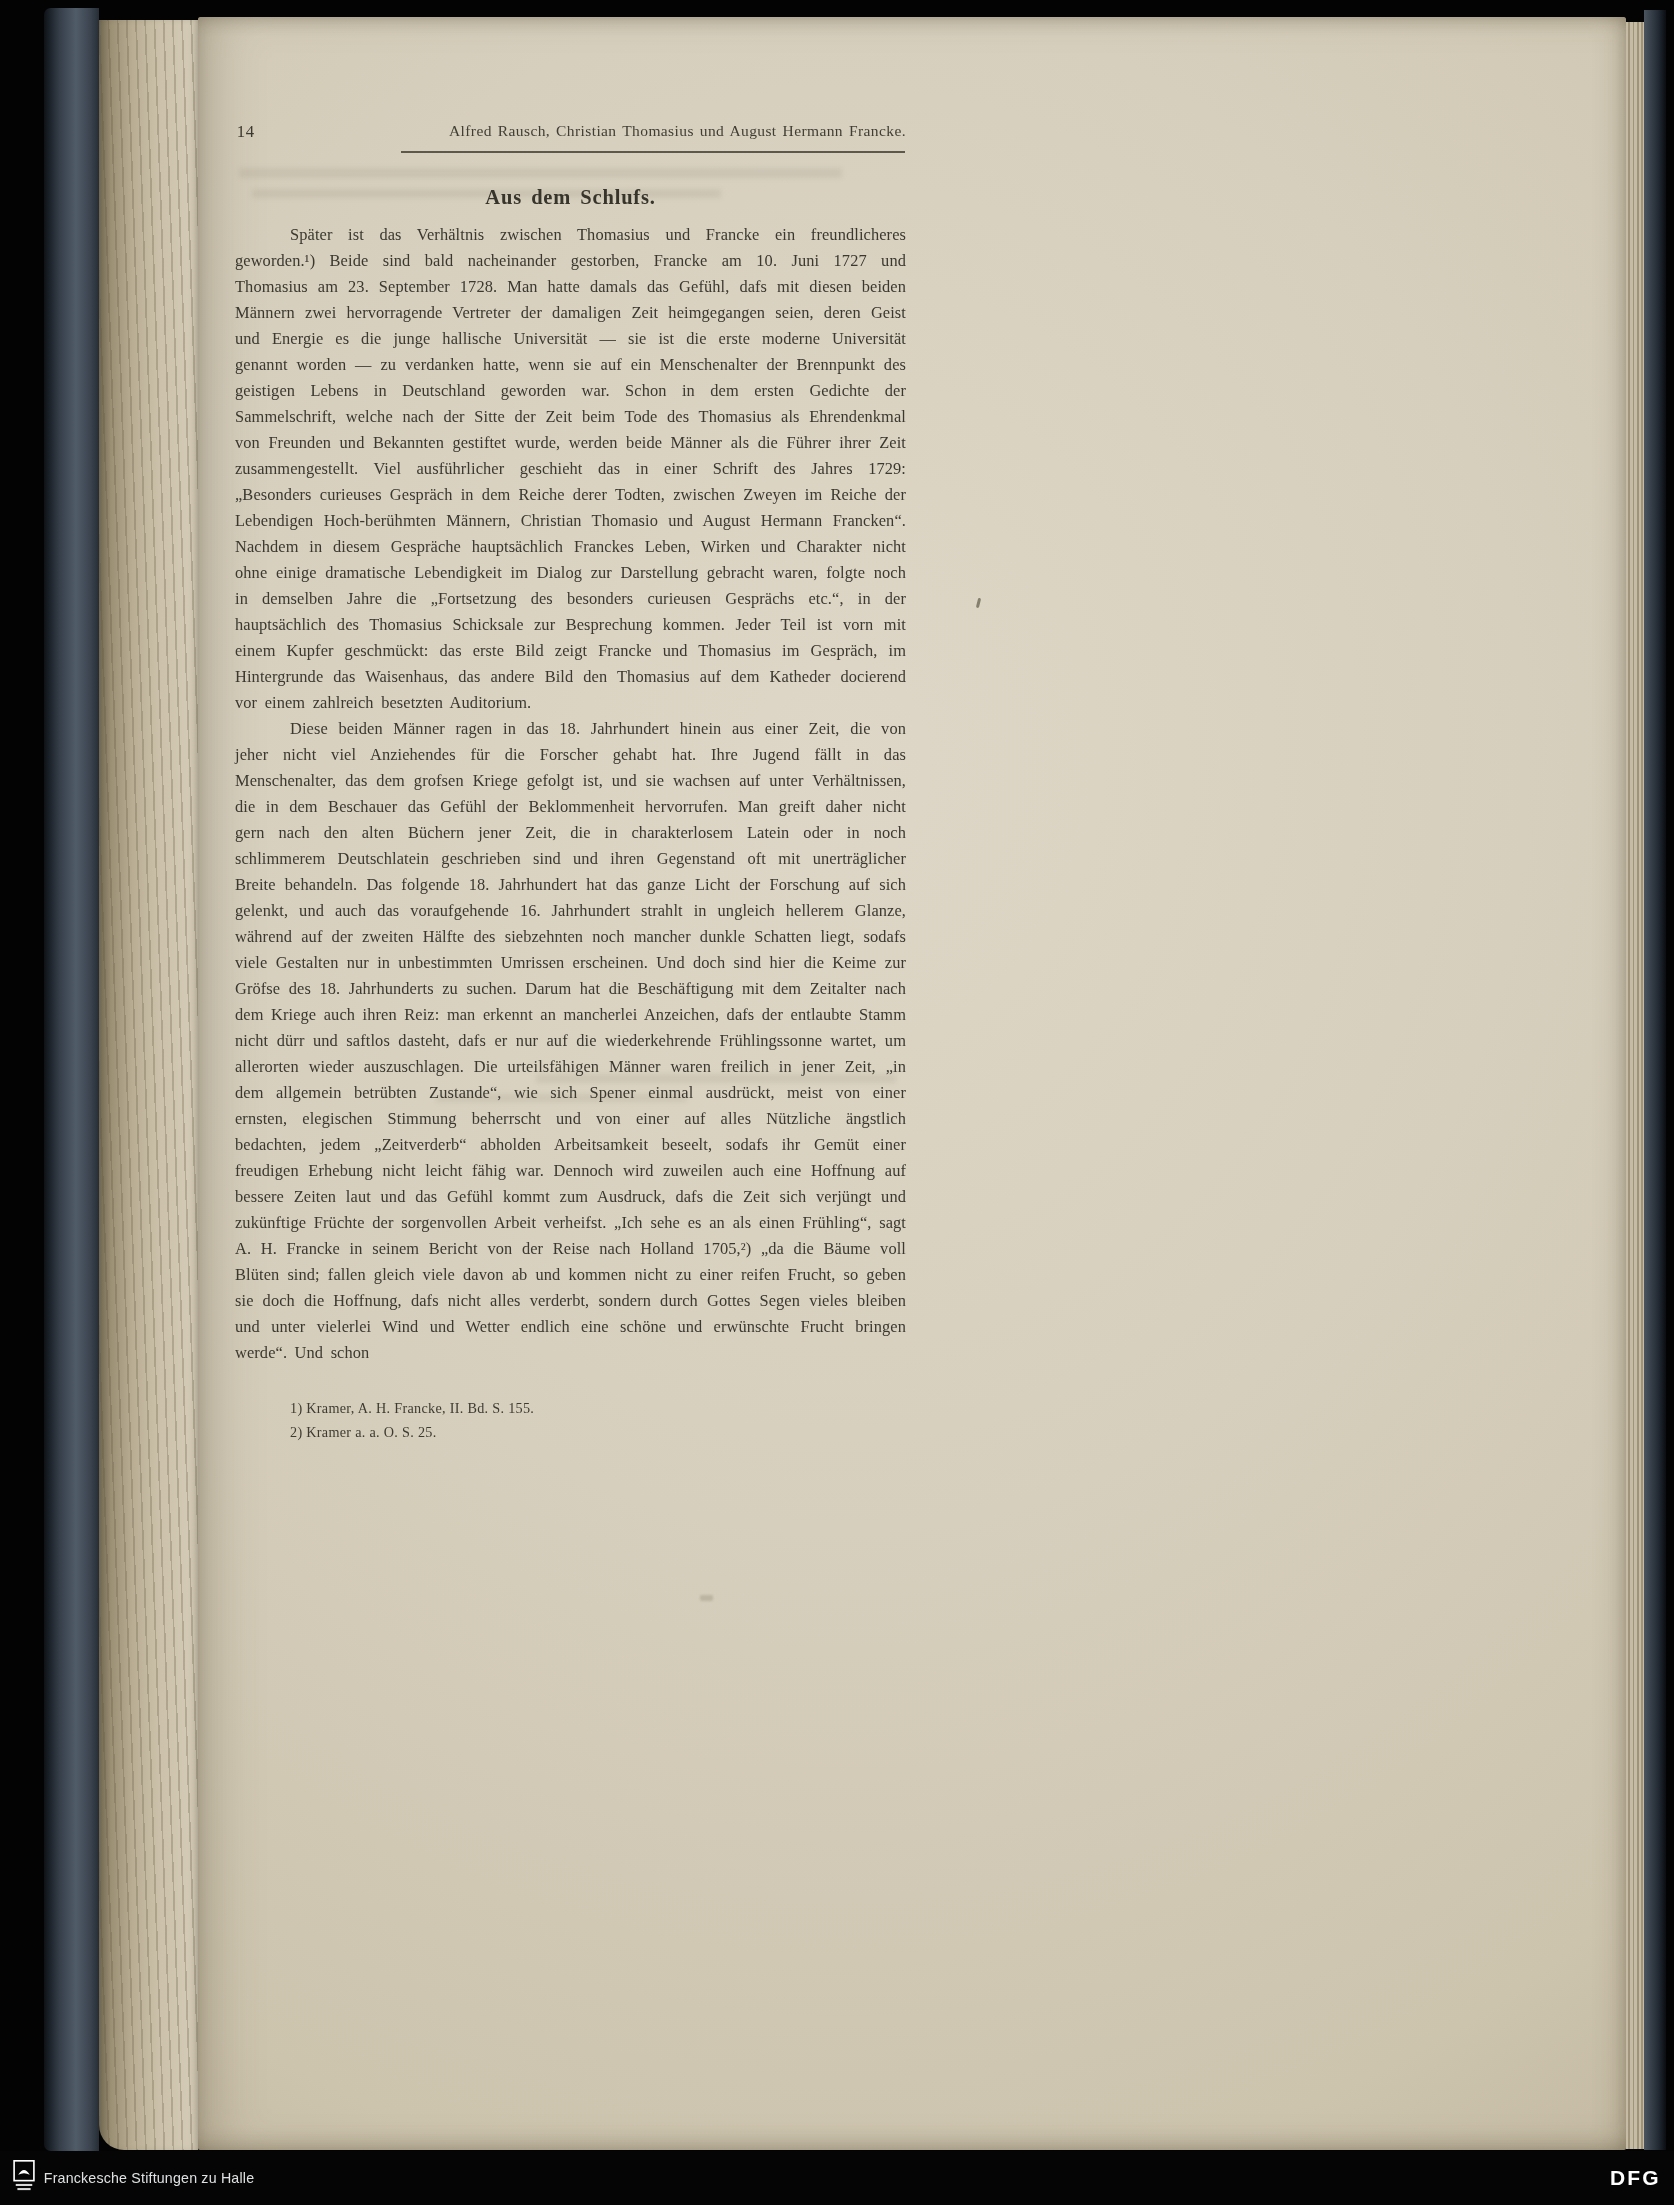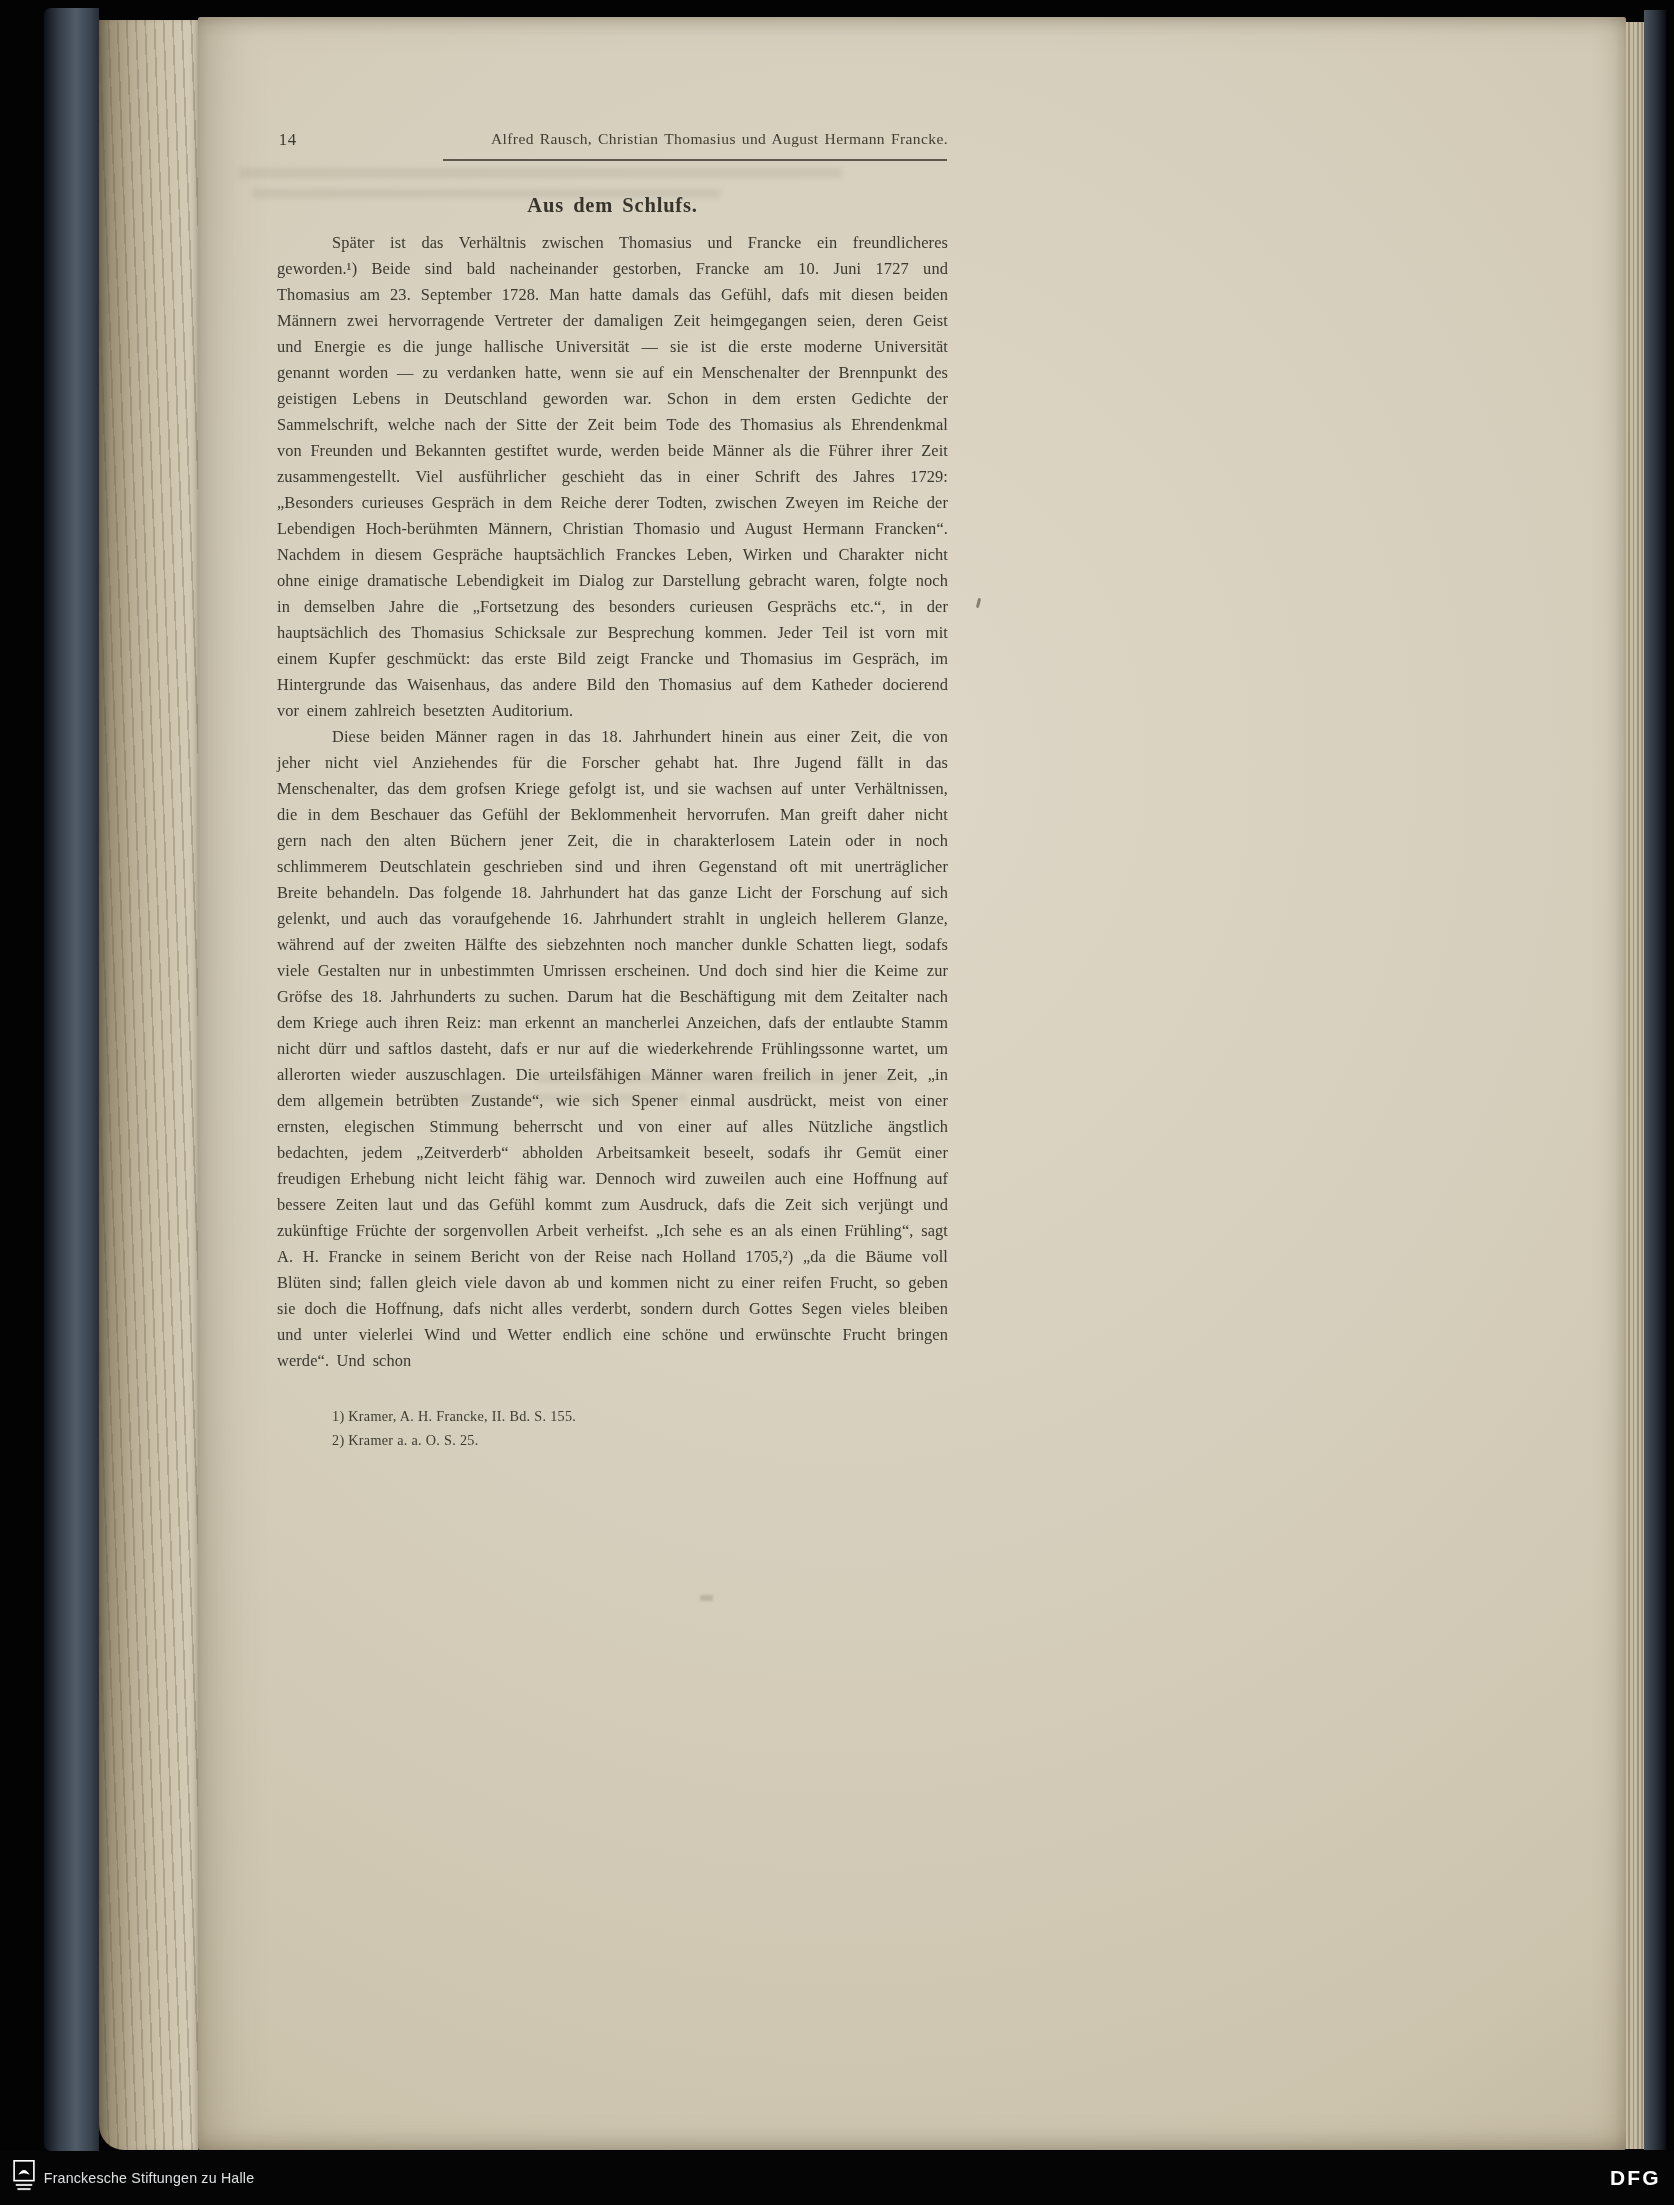--- a/index.html
+++ b/index.html
@@ -37,23 +37,22 @@
     position:absolute; left:1626px; top:22px; width:18.4px; height:2127px;
     background: repeating-linear-gradient(90deg,#c6bca5 0 2.5px,#9f937a 2.5px 4.2px);
   }
   .cover-right {
     position:absolute; left:1644px; top:10px; width:22px; height:2140px;
     background:linear-gradient(90deg,#4a5560 0%, #232a33 65%, #0a0d11 100%);
   }
 
   
   .text-block {
-    position:absolute; left:37px; top:113px; width:671px;
+    position:absolute; left:37px; top:105px; width:671px;
     color:#3a382f;
-    margin-left:42px;
   }
   .header-row { position:relative; height:22px; }
   .page-number {
     position:absolute; left:1.7px; top:0.8px;
     font-size:16.7px; letter-spacing:0.8px;
   }
   .running-title {
     text-align:right; font-size:15.5px; letter-spacing:0.4px; word-spacing:1.7px;
     color:#403e34;
   }

